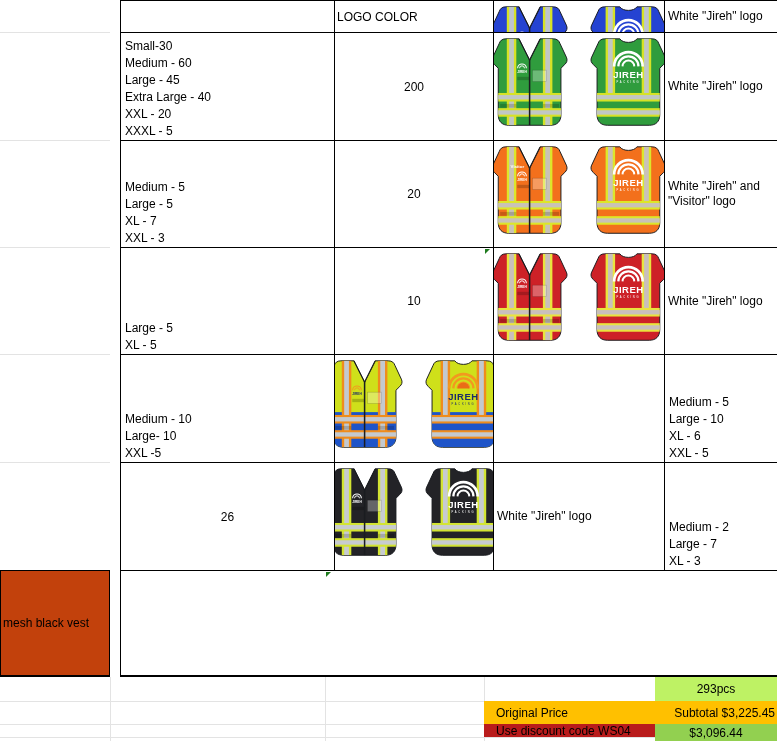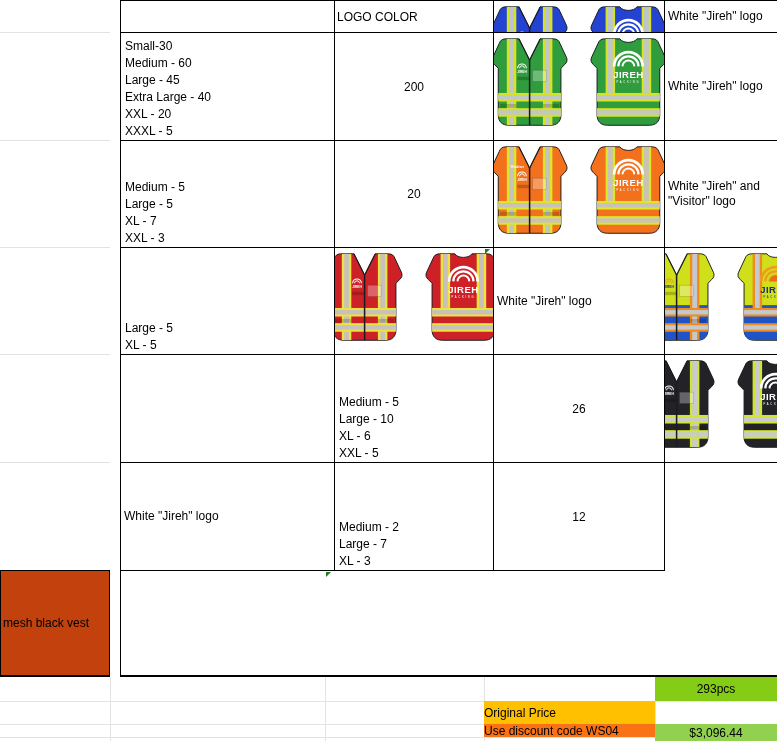--- a/index.html
+++ b/index.html
@@ -31,21 +31,21 @@
 
   
   .notetri { position:absolute; width:0; height:0;
              border-top:5px solid #1e7b1e; border-right:5px solid transparent; z-index:4; }
 
   
   .gl-h { position:absolute; left:0; width:777px; height:1px; background:#e3e3e3; z-index:1; }
   .gl-v { position:absolute; top:677px; height:64px; width:1px; background:#e3e3e3; z-index:1; }
   .sumcell { position:absolute; z-index:2; display:flex; align-items:center; }
   .sum-center { justify-content:center; }
-  .sum-left   { padding-left:0; }
+  .sum-left   { padding-left:12px; }
   .sum-right  { justify-content:flex-end; padding-right:2px; }
 </style>
 </head>
 <body>
 
 <div class="sheet">
 
   <div class="colA gline" style="top:0;height:33px"></div>
   <div class="colA gline" style="top:33px;height:108px"></div>
   <div class="colA gline" style="top:141px;height:107px"></div>
@@ -261,20 +261,23 @@
   </g>
 </svg></div>
       </div>
     <div class="clogo">
         <span>White "Jireh" and "Visitor" logo</span>
       </div>
     <div class="csize">
         <span>Large - 5
 XL - 5</span>
       </div>
+    <div class="cqty">
+        <span>10</span>
+      </div>
 
     <div class="cimg">
         <div><svg width="190" height="100" viewBox="0 0 200 105" xmlns="http://www.w3.org/2000/svg">
   <g transform="translate(3,2)">
     <clipPath id="cf3">
                 <path d="M20,4 L34,4 L45,26 L56,4 L70,4 C74,4 76,6 77,9 L84,24 C85,27 84,29 82,31 L78,35 L78,84 C78,91 74,95 67,95 L23,95 C16,95 12,91 12,84 L12,35 L8,31 C6,29 5,27 6,24 L13,9 C14,6 16,4 20,4 Z"></path>
               </clipPath>
     <path d="M20,4 L34,4 L45,26 L56,4 L70,4 C74,4 76,6 77,9 L84,24 C85,27 84,29 82,31 L78,35 L78,84 C78,91 74,95 67,95 L23,95 C16,95 12,91 12,84 L12,35 L8,31 C6,29 5,27 6,24 L13,9 C14,6 16,4 20,4 Z" fill="#cd2127" stroke="#16181c" stroke-width="1"></path>
     <g clip-path="url(#cf3)">
 
@@ -321,20 +324,25 @@
 
       <text x="45" y="45.5" font-size="10" font-weight="bold" fill="#ffffff" text-anchor="middle" letter-spacing="0.5" font-family="Liberation Sans, sans-serif">JIREH</text>
       <text x="45" y="50" font-size="2.8" fill="#ffffff" text-anchor="middle" letter-spacing="1.8" font-family="Liberation Sans, sans-serif">PACKING</text>
     </g>
   </g>
 </svg></div>
       </div>
     <div class="clogo">
         <span>White "Jireh" logo</span>
       </div>
+    <div class="csize">
+        <span>Medium - 10
+Large- 10
+XXL -5</span>
+      </div>
 
     <div class="cimg">
         <div><svg width="190" height="100" viewBox="0 0 200 105" xmlns="http://www.w3.org/2000/svg">
   <g transform="translate(3,2)">
     <clipPath id="cf4">
                 <path d="M20,4 L34,4 L45,26 L56,4 L70,4 C74,4 76,6 77,9 L84,24 C85,27 84,29 82,31 L78,35 L78,84 C78,91 74,95 67,95 L23,95 C16,95 12,91 12,84 L12,35 L8,31 C6,29 5,27 6,24 L13,9 C14,6 16,4 20,4 Z"></path>
               </clipPath>
     <path d="M20,4 L34,4 L45,26 L56,4 L70,4 C74,4 76,6 77,9 L84,24 C85,27 84,29 82,31 L78,35 L78,84 C78,91 74,95 67,95 L23,95 C16,95 12,91 12,84 L12,35 L8,31 C6,29 5,27 6,24 L13,9 C14,6 16,4 20,4 Z" fill="#cfe01a" stroke="#16181c" stroke-width="1"></path>
     <g clip-path="url(#cf4)">
       <rect x="0" y="58" width="90" height="40" fill="#1e54c8"></rect>
@@ -455,41 +463,41 @@
 </svg></div>
       </div>
     <div class="clogo">
         <span>White "Jireh" logo</span>
       </div>
     <div class="csize">
         <span>Medium - 2
 Large - 7
 XL - 3</span>
       </div>
-    <div class="cqty">
-        <span>12</span>
-      </div>
   </div>
 
   <div class="notetri" style="left:485px;top:249px"></div>
   <div class="notetri" style="left:326px;top:572px"></div>
 
   <div class="gl-h" style="top:701px"></div>
   <div class="gl-h" style="top:724px"></div>
   <div class="gl-h" style="top:737px"></div>
   <div class="gl-v" style="left:110px"></div>
   <div class="gl-v" style="left:325px"></div>
   <div class="gl-v" style="left:484px"></div>
   <div class="gl-v" style="left:655px"></div>
 
-  <div class="sumcell sum-center" style="left: 655px; top: 677px; width: 122px; height: 24px; background: #84cc16;">
+  <div class="sumcell sum-center" style="left: 655px; top: 677px; width: 122px; height: 24px; background: #bef264;">
     <span>293pcs</span>
   </div>
   <div class="sumcell sum-left" style="left: 484px; top: 701px; width: 171px; height: 23px; background: rgb(255, 192, 0);">
     <span>Original Price</span>
   </div>
-  <div class="sumcell sum-left" style="left: 484px; top: 724px; width: 171px; height: 13px; background: #f97316;">
+  <div class="sumcell sum-right" style="left: 655px; top: 701px; width: 122px; height: 23px; background: rgb(255, 192, 0);">
+    <span>Subtotal $3,225.45</span>
+  </div>
+  <div class="sumcell sum-left" style="left: 484px; top: 724px; width: 171px; height: 13px; background: #b91c1c;">
     <span>Use discount code WS04</span>
   </div>
   <div class="sumcell sum-center" style="left: 655px; top: 724px; width: 122px; height: 18px; background: rgb(146, 208, 80);">
     <span>$3,096.44</span>
   </div>
 </div>
 
 </body></html>

